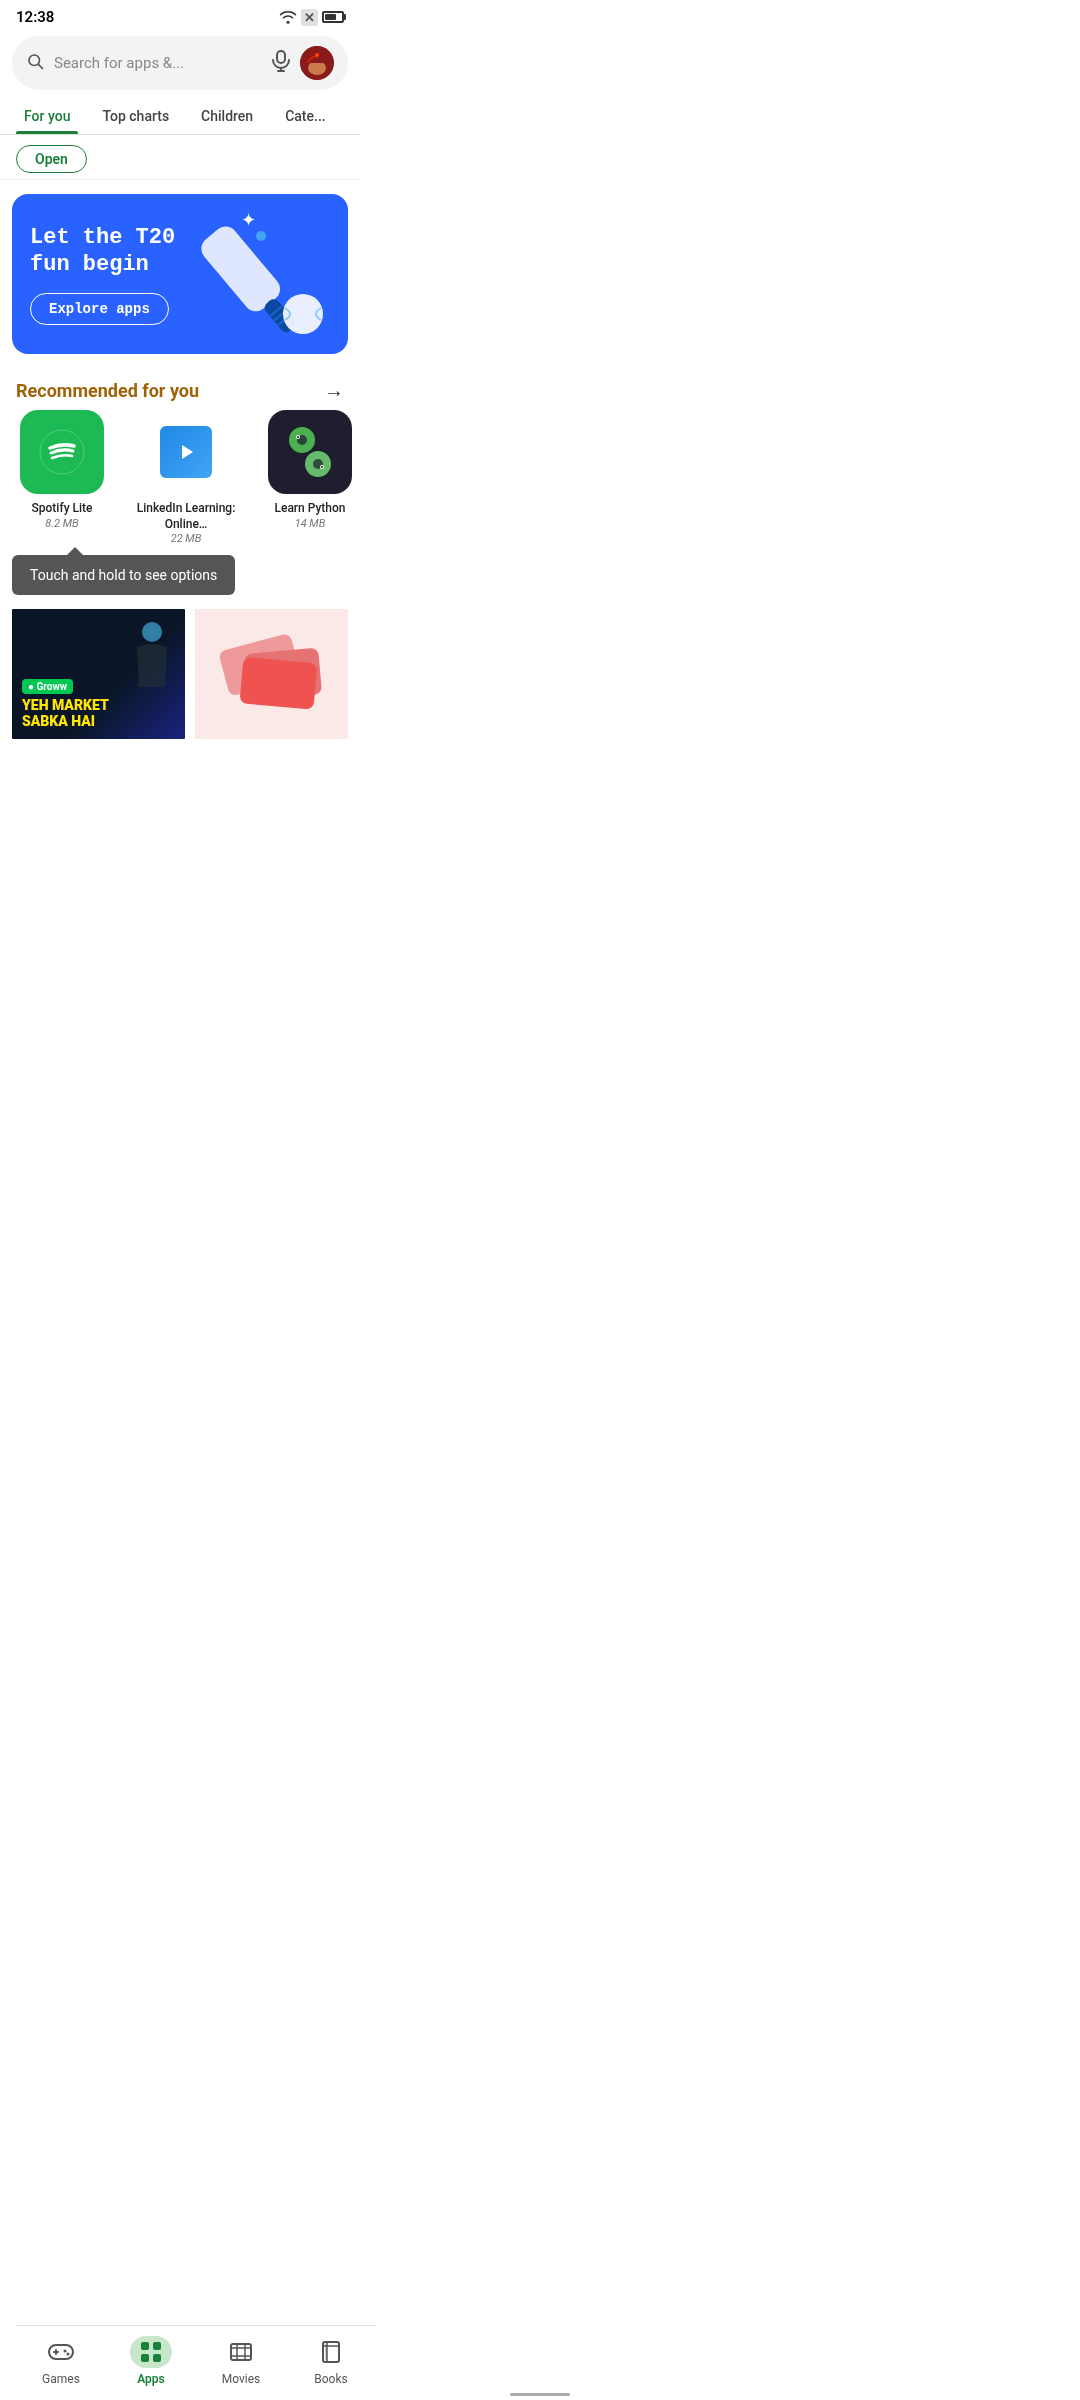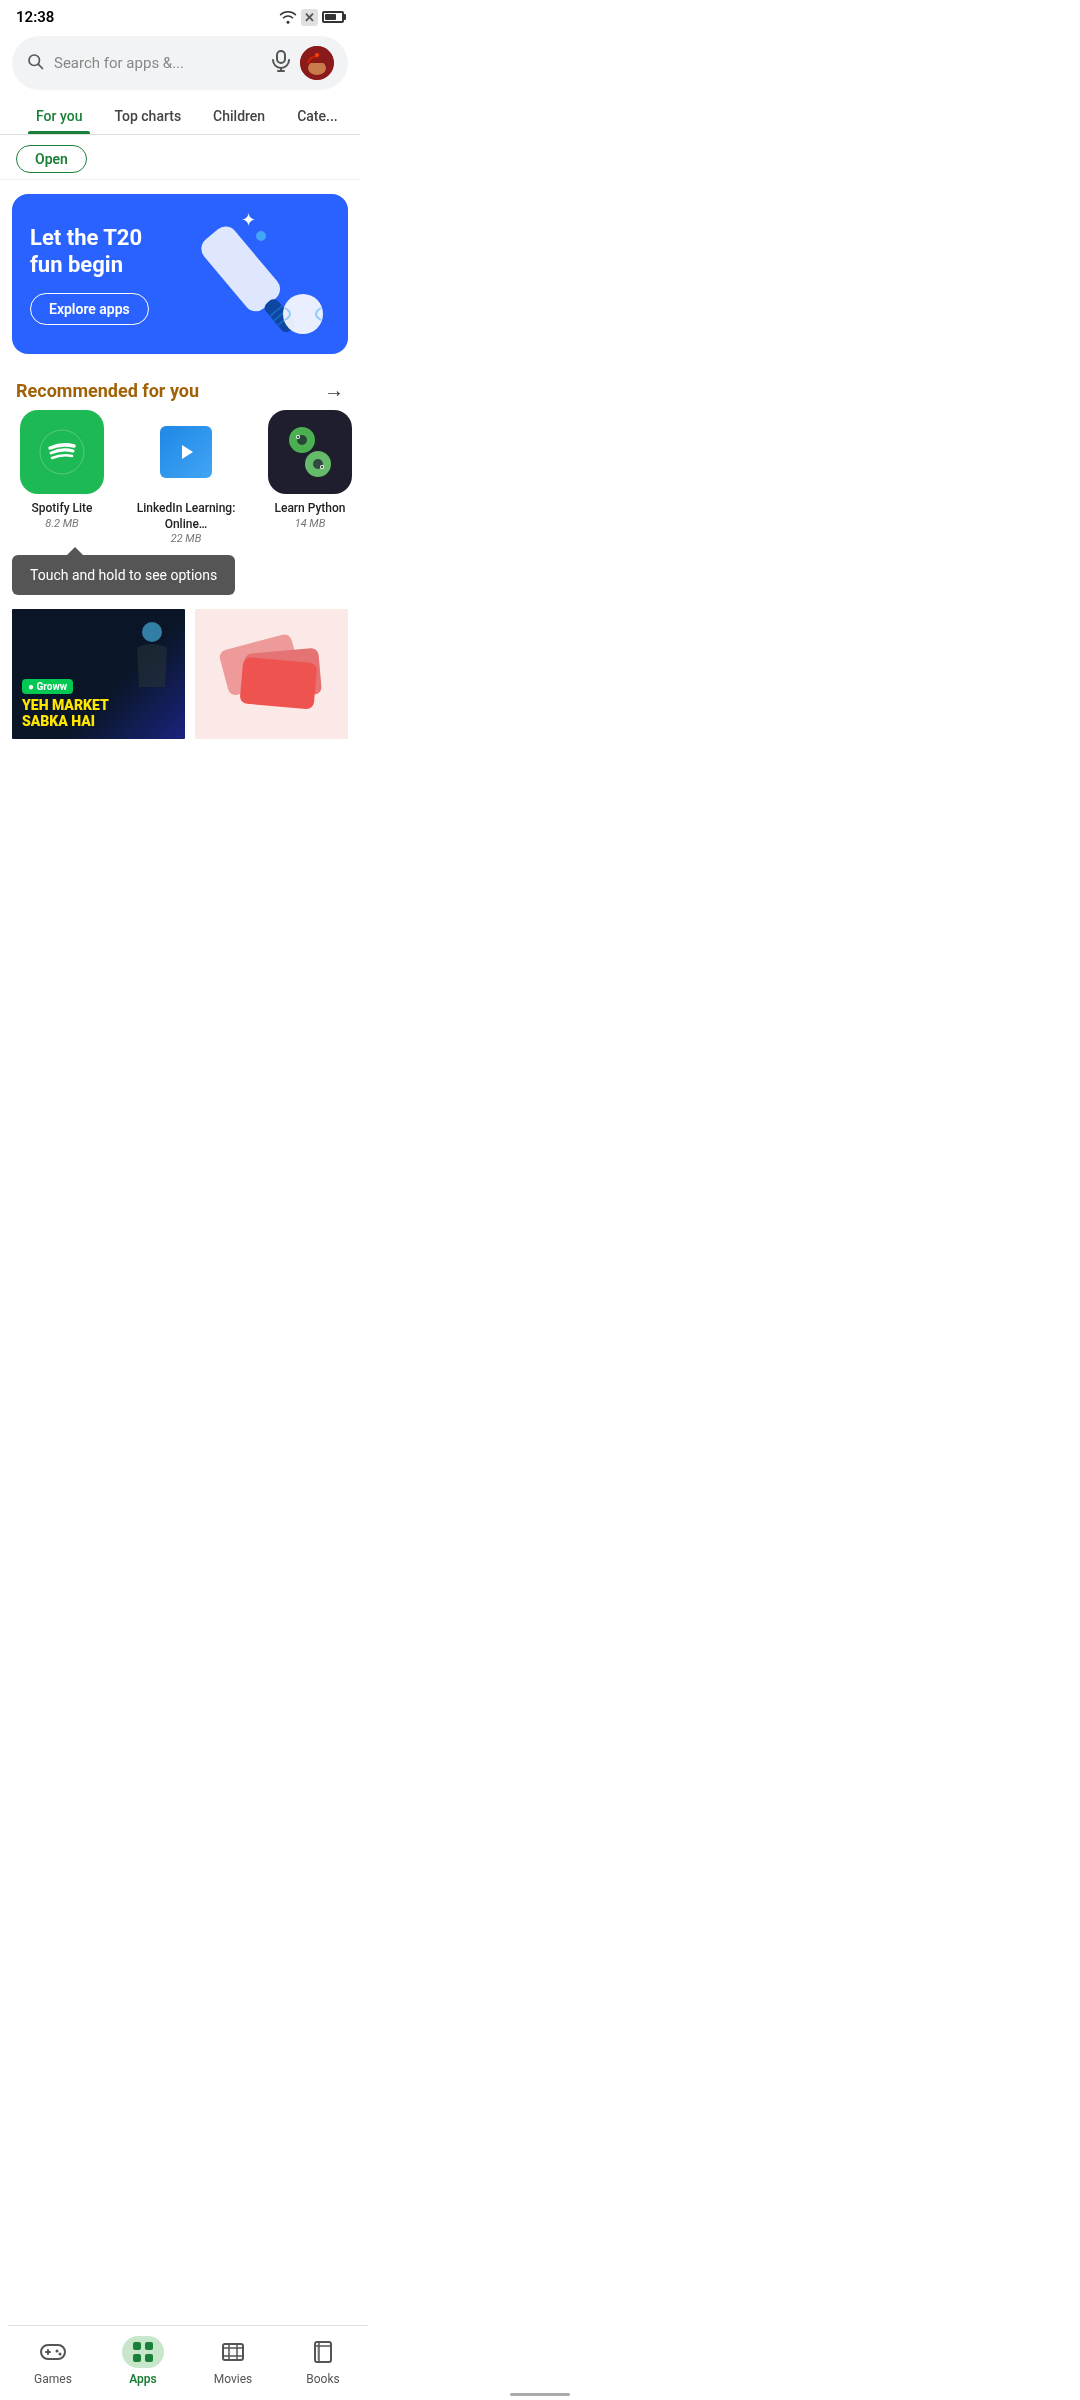--- a/index.html
+++ b/index.html
@@ -91,21 +91,21 @@
       overflow: hidden;
       display: flex;
       align-items: center;
       justify-content: center;
     }
 
     
     .tabs {
       display: flex;
       border-bottom: 1px solid #e0e0e0;
-      padding: 0 20px;
+      padding: 0 8px;
       overflow: hidden;
     }
     .tab {
       padding: 10px 16px;
       font-size: 14px;
       font-weight: 500;
       color: #444;
       white-space: nowrap;
       position: relative;
       cursor: pointer;
@@ -148,20 +148,21 @@
       overflow: hidden;
       padding: 20px 18px 20px;
       position: relative;
       min-height: 160px;
       display: flex;
       align-items: center;
     }
     .banner-content {
       z-index: 2;
       position: relative;
+      font-family: Liberation Mono, monospace;
     }
     .banner-title {
       color: #fff;
       font-size: 22px;
       font-weight: 700;
       line-height: 1.25;
       margin-bottom: 14px;
     }
     .banner-explore-btn {
       background: transparent;
@@ -327,21 +328,21 @@
       background: #fbe9e7;
       display: flex;
       align-items: center;
       justify-content: center;
     }
 
     
     .bottom-nav {
       position: fixed;
       bottom: 0;
-      left: 8px;
+      left: 16px;
       width: 360px;
       background: #fff;
       border-top: 1px solid #e0e0e0;
       display: flex;
       justify-content: space-around;
       padding: 10px 0 14px;
     }
     .nav-item {
       display: flex;
       flex-direction: column;

